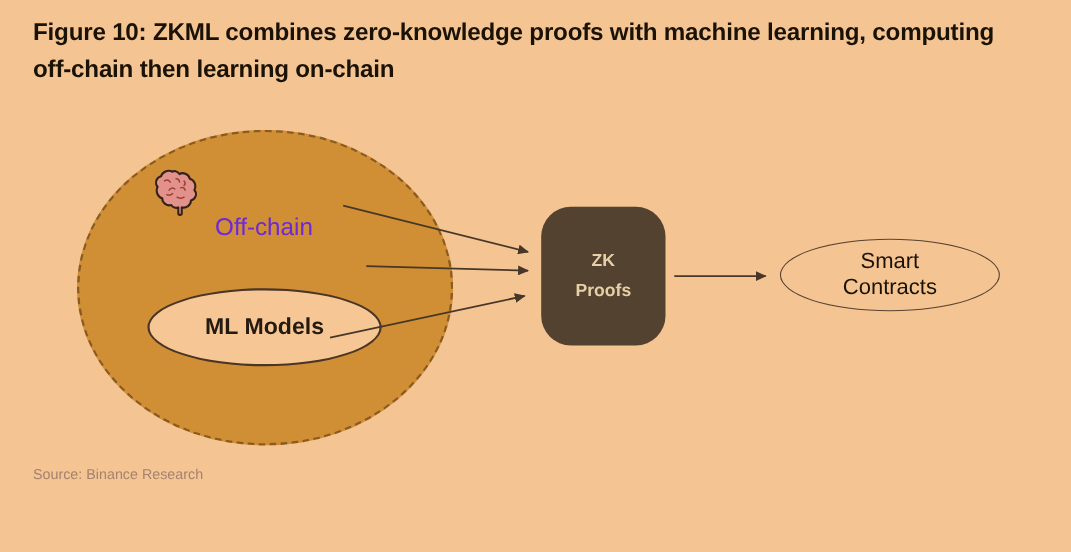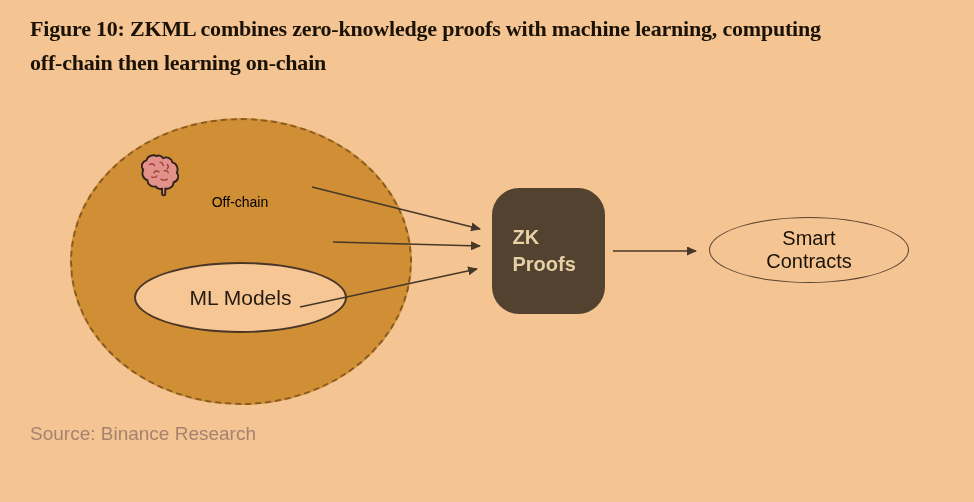--- a/index.html
+++ b/index.html
@@ -14,21 +14,21 @@
   .title {
     position: absolute;
     left: 30px;
     top: 12px;
     font-size: 22px;
     font-weight: 700;
     color: #1b1206;
     line-height: 34px;
     letter-spacing: -0.2px;
   }
-  .title span { display: block; white-space: nowrap; font-family: Liberation Serif, serif; }
+  .title span { display: block; white-space: nowrap; }
   .big-circle {
     position: absolute;
     left: 70px;
     top: 118px;
     width: 342px;
     height: 287px;
     background: #d08e35;
     border: 2px dashed #8a5a1e;
     border-radius: 50%;
     box-sizing: border-box;
@@ -39,38 +39,39 @@
     top: 153px;
     width: 38px;
     height: 46px;
   }
   .offchain-label {
     position: absolute;
     left: 155px;
     top: 194px;
     width: 170px;
     text-align: center;
-    font-size: 14px;
-    color: #000000;
+    font-size: 22px;
+    color: #6d28d9;
   }
   .ml-ellipse {
     position: absolute;
     left: 134px;
     top: 262px;
     width: 213px;
     height: 71px;
     background: #f6c794;
     border: 2px solid #4a3526;
     border-radius: 50%;
     box-sizing: border-box;
     display: flex;
     align-items: center;
     justify-content: center;
     font-size: 21px;
     color: #241a10;
+    font-weight: bold;
   }
   .arrows {
     position: absolute;
     left: 0; top: 0;
     width: 974px;
     height: 502px;
     pointer-events: none;
   }
   .zk-box {
     position: absolute;
@@ -79,24 +80,24 @@
     width: 113px;
     height: 126px;
     background: #52422f;
     border-radius: 27px;
     display: flex;
     align-items: center;
     justify-content: center;
   }
   .zk-box .label {
     width: 72px;
-    text-align: left;
+    text-align: center;
     color: #e7d0a5;
     font-weight: 700;
-    font-size: 20px;
+    font-size: 16px;
     line-height: 27px;
   }
   .sc-ellipse {
     position: absolute;
     left: 709px;
     top: 217px;
     width: 200px;
     height: 66px;
     border: 1.5px solid #5a4330;
     border-radius: 50%;
@@ -110,21 +111,21 @@
     text-align: center;
     font-weight: 400;
     font-size: 20px;
     line-height: 23px;
     color: #1b1206;
   }
   .source {
     position: absolute;
     left: 30px;
     top: 423px;
-    font-size: 19px;
+    font-size: 13px;
     color: #a5826f;
   }
 </style>
 </head>
 <body>
 
 <div class="canvas">
 
   <div class="title">
     <span>Figure 10: ZKML combines zero-knowledge proofs with machine learning, computing</span>

